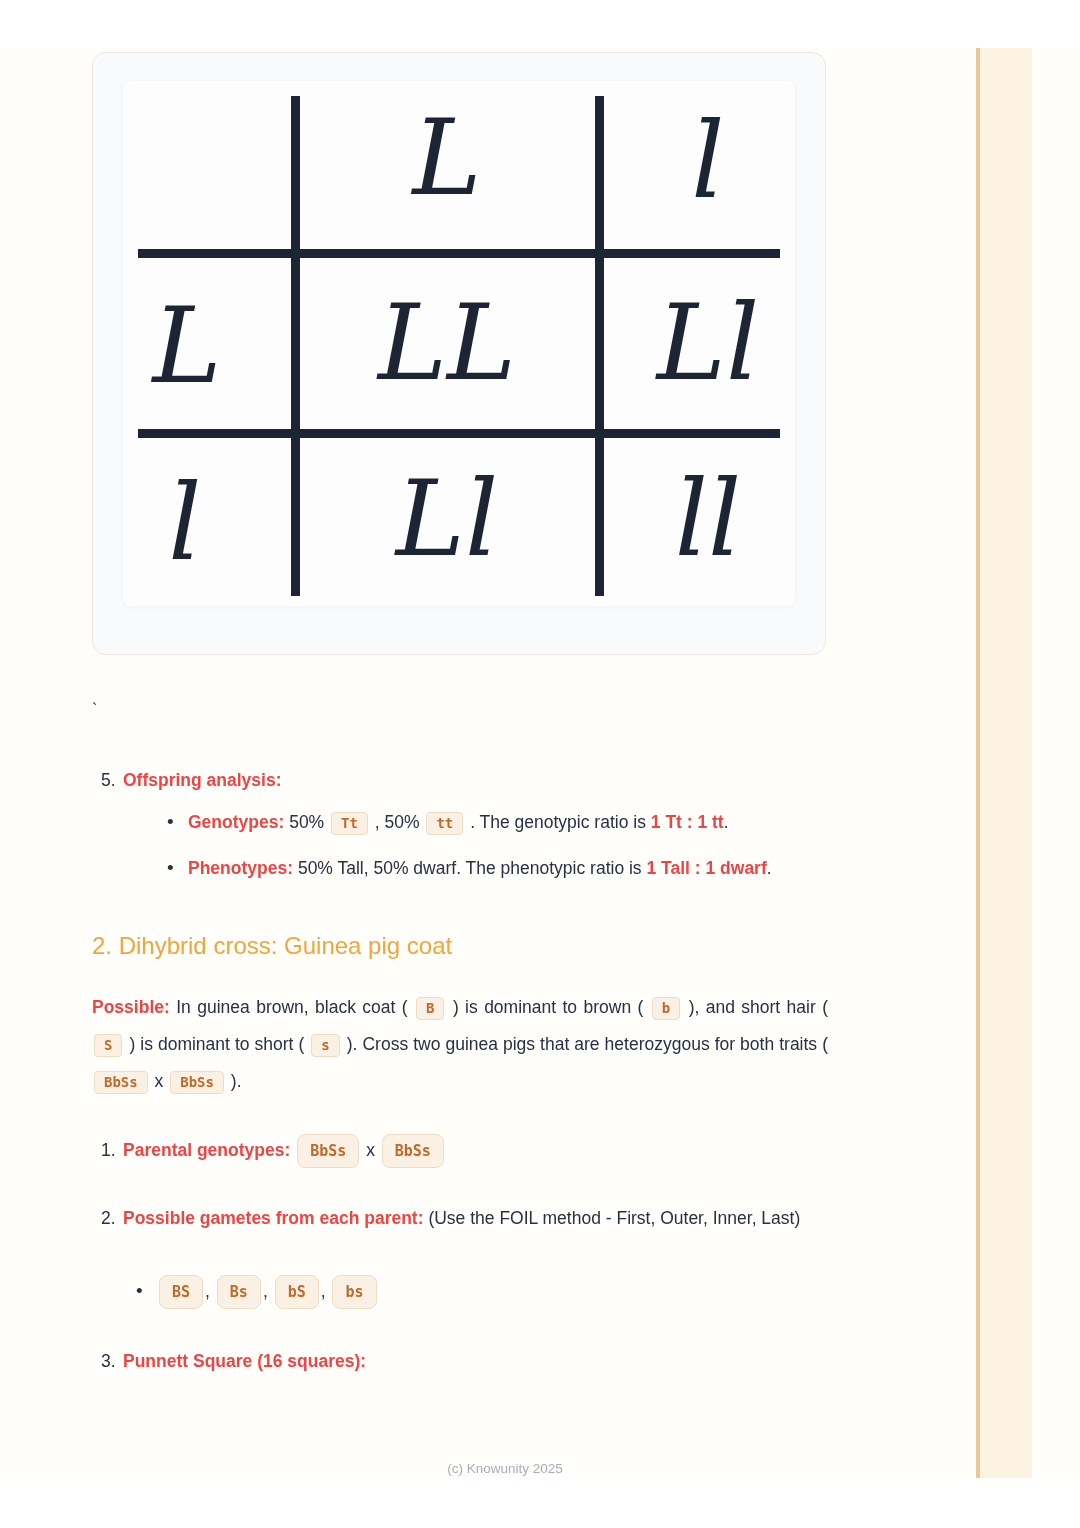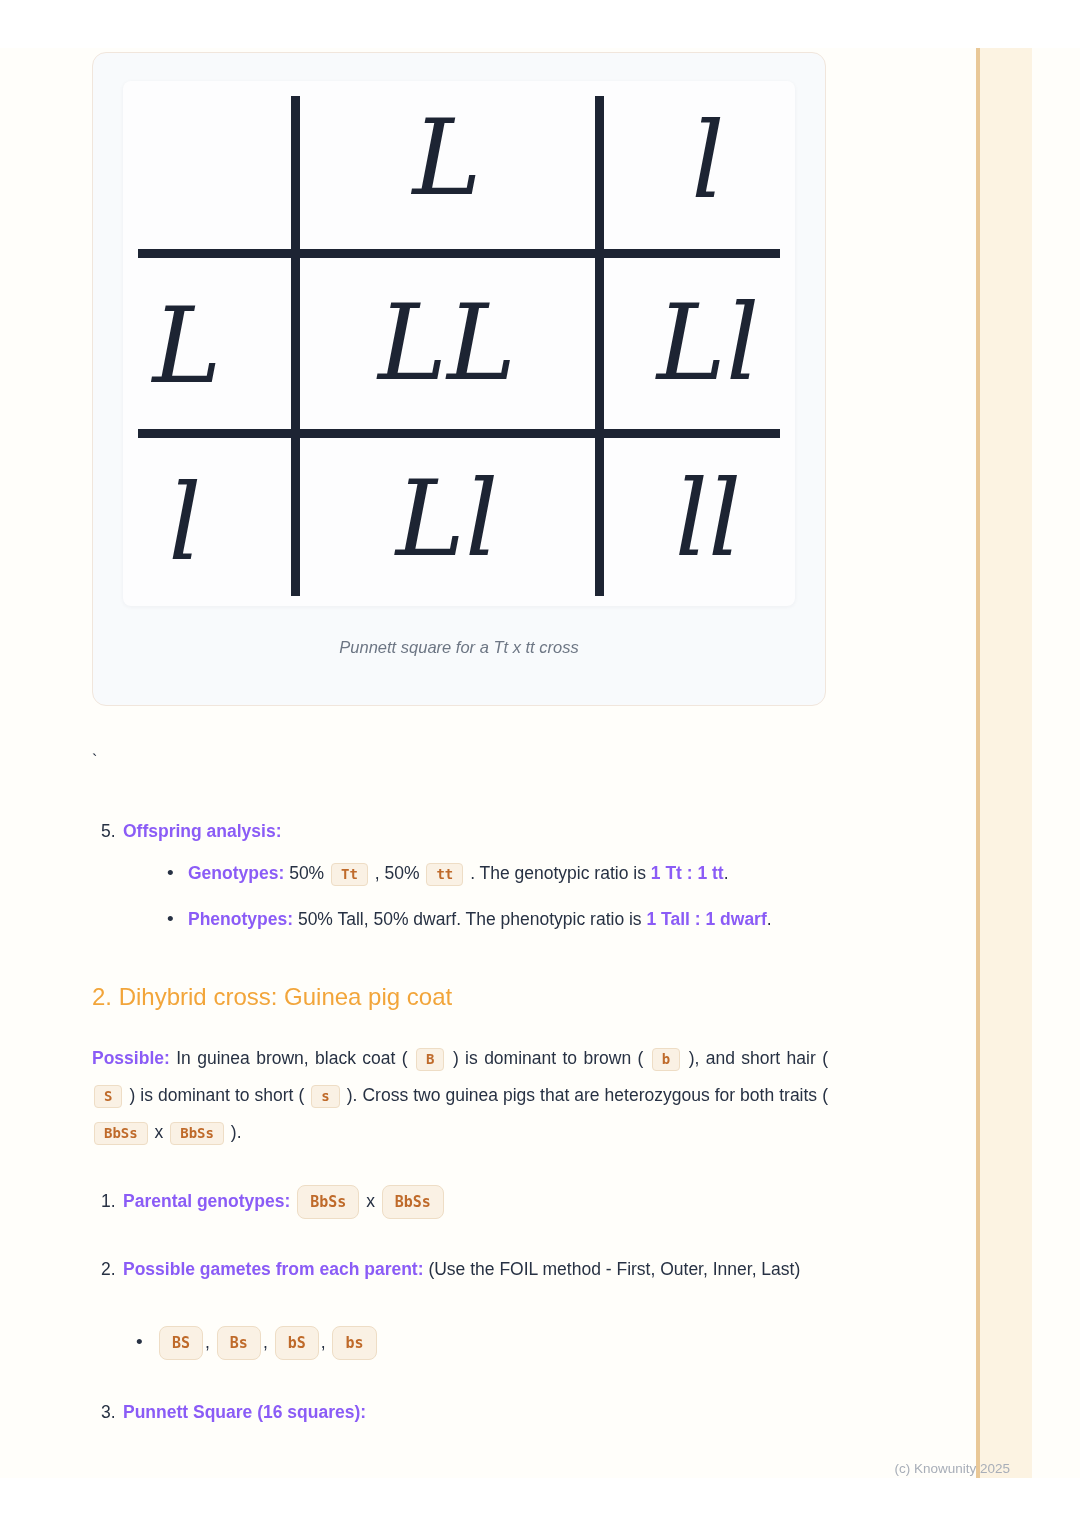--- a/index.html
+++ b/index.html
@@ -26,41 +26,41 @@
     line-height:1; color:#1d2433; white-space:nowrap; }
   .figure-caption { margin-top:32px; text-align:center; font-style:italic;
     font-size:16.5px; color:#6d7684; }
 
   .stray { margin-top:46px; height:22px; font-size:16px; color:#273143; }
 
   
   .num-item { display:flex; margin-top:44px; font-size:17.5px; line-height:26px; }
   .num { width:22px; flex:none; margin-left:9px; }
   .num-body { flex:1; }
-  b { font-weight:bold; color:#8b5cf6; }
+  b { font-weight:bold; color:#ef4444; }
   .bullet-row { display:flex; margin-top:12px; font-size:17.5px; line-height:34px; }
   .bullet-mark { flex:none; width:21px; margin-left:44px; font-size:19px; }
   .bullet-body { flex:1; padding-right:4px; }
 
   .h2-heading { margin-top:46px; font-size:24px; font-weight:normal; color:#f2a53a;
     line-height:30px; }
   .para { margin-top:28px; font-size:17.5px; line-height:37px; text-align:justify; }
   .working { margin-top:32px; font-size:17.5px; font-weight:bold; }
   .ol-item { display:flex; margin-top:34px; font-size:17.5px; line-height:33px; }
   .gamete-row { display:flex; margin-top:36px; font-size:17.5px; line-height:40px; }
   .step3 { margin-bottom:0; }
 
   
   .chip { display:inline-block; background:#faf1e4; border:1px solid #eeddc5;
     border-radius:4px; padding:2px 9px; margin:0 2px;
     font-family:"DejaVu Sans Mono", monospace; font-weight:bold; font-size:14px;
     line-height:17px; color:#bf6a2a; vertical-align:baseline; }
   .chip-lg { padding:8px 12px; font-size:15px; line-height:16px; border-radius:8px; }
 
-  .watermark { position:absolute; left:0; top:1461px; width:1010px; text-align:right;
+  .watermark { position:absolute; left:0; top:1461px; width:1010px; text-align:center;
     font-size:13.5px; color:#a8aeb8; z-index:5; }
 </style>
 </head>
 <body>
 
 <div class="page-region"></div>
 <div class="accent-strip"></div>
 
 <div class="doc">
 
@@ -72,21 +72,20 @@
       <div class="pline h2"></div>
       <span class="pletter" style="left:324px; top:77px;">L</span>
       <span class="pletter" style="left:585px; top:80px;">l</span>
       <span class="pletter" style="left:64px;  top:265px;">L</span>
       <span class="pletter" style="left:324px; top:262px;">LL</span>
       <span class="pletter" style="left:585px; top:262px;">Ll</span>
       <span class="pletter" style="left:62px;  top:442px;">l</span>
       <span class="pletter" style="left:324px; top:438px;">Ll</span>
       <span class="pletter" style="left:585px; top:438px;">ll</span>
     </div>
-    <div class="figure-caption">Punnett square for a Tt x tt cross</div>
   </div>
 
   <div class="stray">`</div>
 
   <div class="num-item">
     <span class="num">5.</span>
     <div class="num-body">
       <b>Offspring analysis:</b>
 
       <div class="bullet-row">

